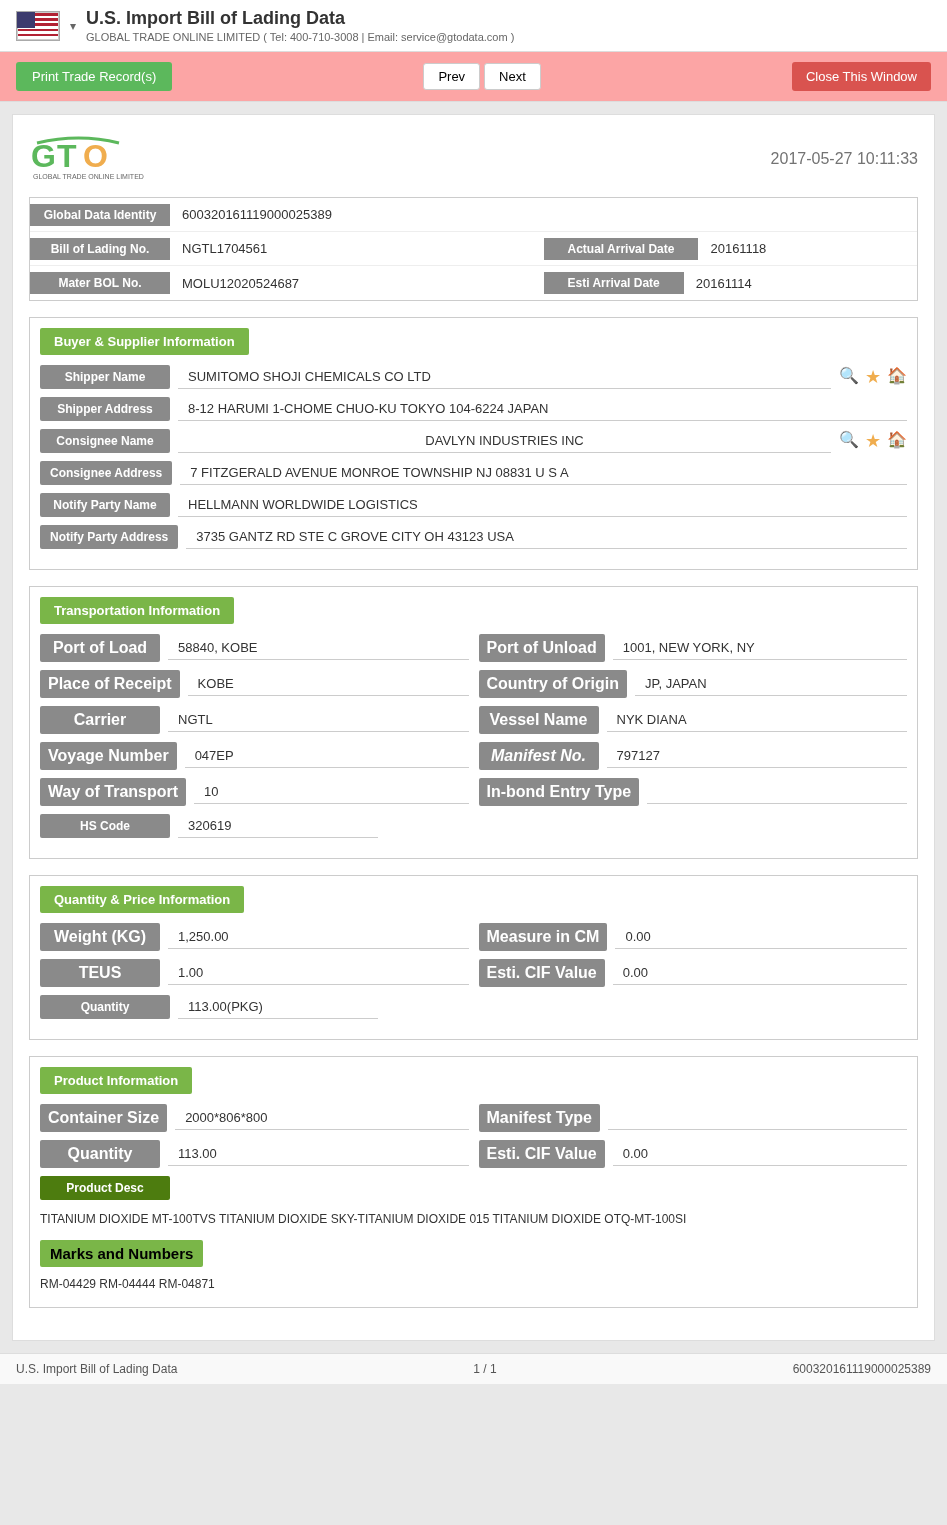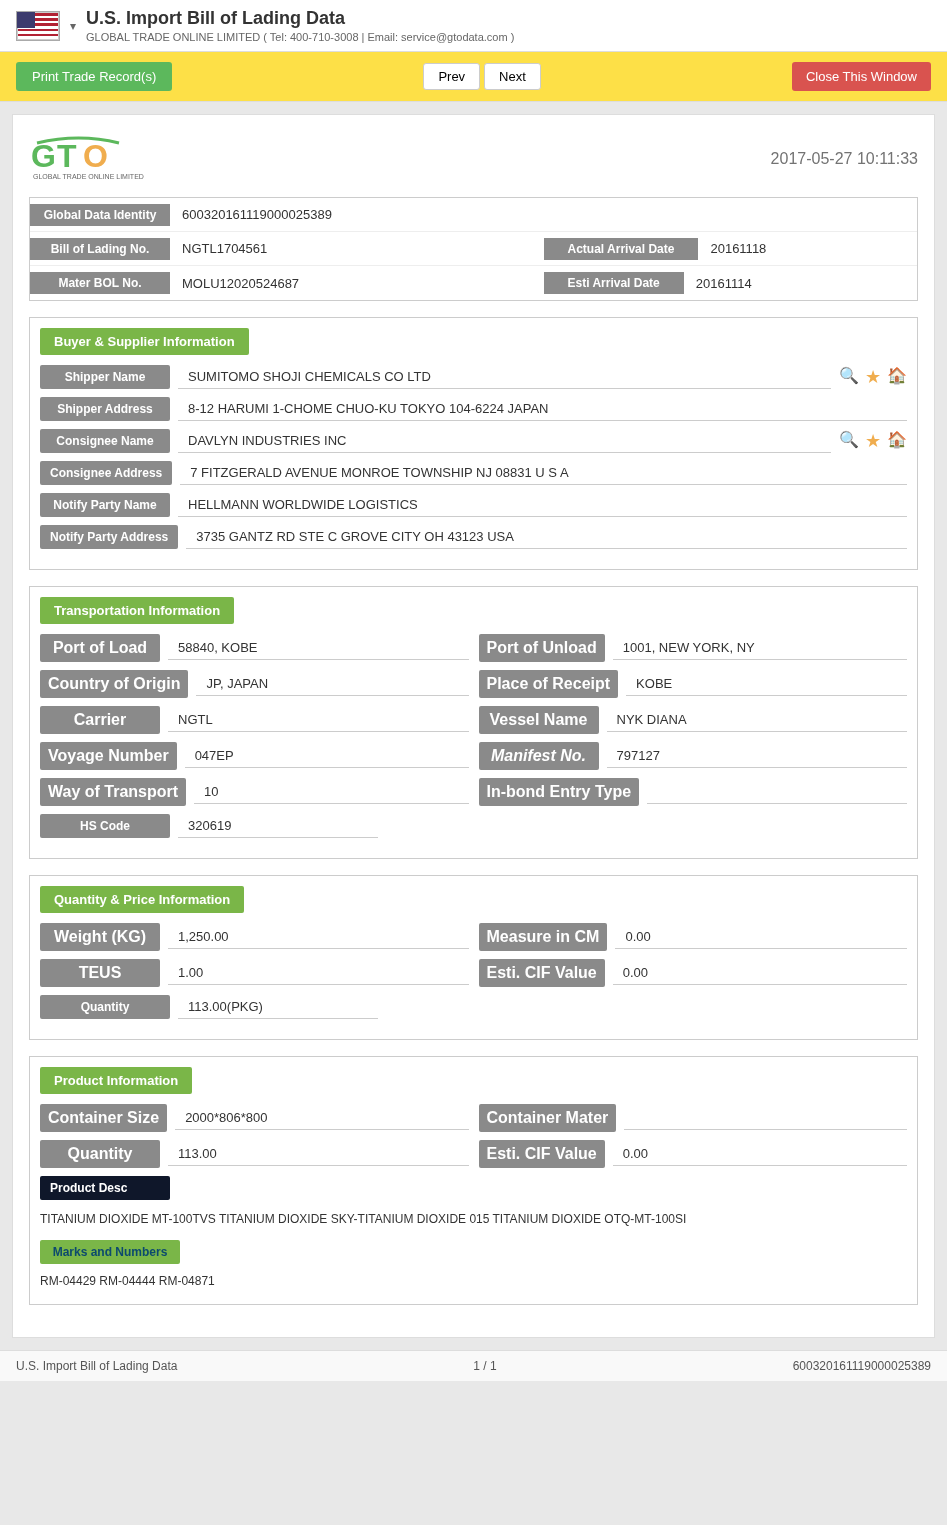--- a/index.html
+++ b/index.html
@@ -4,21 +4,21 @@
   <style>
     * { box-sizing: border-box; margin: 0; padding: 0; }
     body { font-family: Arial, sans-serif; font-size: 13px; background: #e8e8e8; color: #333; width: 947px; }
 
     
     .top-header { background: #fff; padding: 8px 16px; display: flex; align-items: center; gap: 10px; border-bottom: 1px solid #ddd; }
     .flag-icon { width: 44px; height: 30px; background: linear-gradient(to bottom, #B22234 0%, #B22234 10%, #fff 10%, #fff 20%, #B22234 20%, #B22234 30%, #fff 30%, #fff 40%, #B22234 40%, #B22234 50%, #fff 50%, #fff 60%, #B22234 60%, #B22234 70%, #fff 70%, #fff 80%, #B22234 80%, #B22234 90%, #fff 90%, #fff 100%); border: 1px solid #ccc; position: relative; }
     .flag-canton { position: absolute; top: 0; left: 0; width: 18px; height: 16px; background: #3C3B6E; }
 
     
-    .toolbar { background: #fde047; padding: 10px 16px; display: flex; align-items: center; justify-content: space-between; border-bottom: 1px solid #ddd; }
+    .toolbar { background: #fca5a5; padding: 10px 16px; display: flex; align-items: center; justify-content: space-between; border-bottom: 1px solid #ddd; }
     .btn-print { background: #5cb85c; color: #fff; border: none; padding: 7px 16px; font-size: 13px; border-radius: 3px; cursor: pointer; }
     .btn-nav { background: #fff; border: 1px solid #ccc; padding: 5px 14px; font-size: 13px; cursor: pointer; border-radius: 3px; }
     .btn-close { background: #d9534f; color: #fff; border: none; padding: 7px 14px; font-size: 13px; border-radius: 3px; cursor: pointer; }
     .nav-btns { display: flex; gap: 4px; }
 
     
     .main-content { background: #fff; margin: 12px; padding: 16px; border: 1px solid #ddd; }
 
     
     .logo-row { display: flex; justify-content: space-between; align-items: flex-start; margin-bottom: 14px; }
@@ -48,22 +48,22 @@
     .field-value-sm { padding: 4px 10px; font-size: 13px; flex: 1; border-bottom: 1px solid #ccc; margin-left: 8px; min-height: 24px; }
 
     .icon-row { display: flex; gap: 6px; margin-left: 8px; }
 
     .name-row { display: flex; align-items: center; margin-bottom: 8px; }
 
     
     .container-num-label { background: #f0ad4e; color: #fff; padding: 5px 10px; font-size: 12px; font-weight: bold; min-width: 130px; text-align: center; border-radius: 2px; }
 
     
-    .product-desc-label { background: #0f172a; color: #fff; padding: 5px 10px; font-size: 12px; font-weight: bold; min-width: 130px; text-align: left; border-radius: 2px; }
-    .marks-label { background: #7ab648; color: #0c4a6e; padding: 5px 10px; font-size: 12px; font-weight: bold; min-width: 140px; text-align: center; border-radius: 2px; }
+    .product-desc-label { background: #4d7c0f; color: #fff; padding: 5px 10px; font-size: 12px; font-weight: bold; min-width: 130px; text-align: center; border-radius: 2px; }
+    .marks-label { background: #7ab648; color: #000000; padding: 5px 10px; font-size: 15px; font-weight: bold; min-width: 140px; text-align: center; border-radius: 2px; }
 
     .desc-text { font-size: 12px; color: #333; padding: 6px 0; }
     .marks-text { font-size: 12px; color: #333; padding: 4px 0; }
 
     
     .doc-footer { background: #f9f9f9; border-top: 1px solid #ddd; padding: 8px 16px; display: flex; justify-content: space-between; font-size: 12px; color: #555; }
 
     
     .gto-logo { display: flex; align-items: center; }
   </style>
@@ -158,21 +158,21 @@
         </div>
       </div>
 
       <div class="field-row">
         <div class="field-label">Shipper Address</div>
         <div class="field-value">8-12 HARUMI 1-CHOME CHUO-KU TOKYO 104-6224 JAPAN</div>
       </div>
 
       <div class="name-row">
         <div class="field-label">Consignee Name</div>
-        <div class="field-value" style="flex:1; margin-left:8px; border-bottom:1px solid #ccc; padding:4px 10px;">DAVLYN INDUSTRIES INC</div>
+        <div class="field-value" style="flex:1; margin-left:8px; border-bottom:1px solid #ccc; padding:4px 10px;text-align:center;">DAVLYN INDUSTRIES INC</div>
         <div class="icon-row">
           <span style="cursor:pointer; color:#555; font-size:16px;">🔍</span>
           <span style="cursor:pointer; color:#f0ad4e; font-size:18px;">★</span>
           <span style="cursor:pointer; color:#5cb85c; font-size:16px;">🏠</span>
         </div>
       </div>
 
       <div class="field-row">
         <div class="field-label">Consignee Address</div>
         <div class="field-value">7 FITZGERALD AVENUE MONROE TOWNSHIP NJ 08831 U S A</div>
@@ -200,26 +200,26 @@
           <div class="field-value-sm">58840, KOBE</div>
         </div>
         <div class="field-half">
           <div class="field-label-sm">Port of Unload</div>
           <div class="field-value-sm">1001, NEW YORK, NY</div>
         </div>
       </div>
 
       <div class="field-row-split">
         <div class="field-half">
+          <div class="field-label-sm">Place of Receipt</div>
+          <div class="field-value-sm">KOBE</div>
+        </div>
+        <div class="field-half">
           <div class="field-label-sm">Country of Origin</div>
           <div class="field-value-sm">JP, JAPAN</div>
-        </div>
-        <div class="field-half">
-          <div class="field-label-sm">Place of Receipt</div>
-          <div class="field-value-sm">KOBE</div>
         </div>
       </div>
 
       <div class="field-row-split">
         <div class="field-half">
           <div class="field-label-sm">Carrier</div>
           <div class="field-value-sm">NGTL</div>
         </div>
         <div class="field-half">
           <div class="field-label-sm">Vessel Name</div>
@@ -293,21 +293,21 @@
     <span class="section-header">Product Information</span>
     <div class="section-body">
 
 
       <div class="field-row-split">
         <div class="field-half">
           <div class="field-label-sm">Container Size</div>
           <div class="field-value-sm">2000*806*800</div>
         </div>
         <div class="field-half">
-          <div class="field-label-sm">Container Mater</div>
+          <div class="field-label-sm">Manifest Type</div>
           <div class="field-value-sm"></div>
         </div>
       </div>
 
       <div class="field-row-split">
         <div class="field-half">
           <div class="field-label-sm">Quantity</div>
           <div class="field-value-sm">113.00</div>
         </div>
         <div class="field-half">

